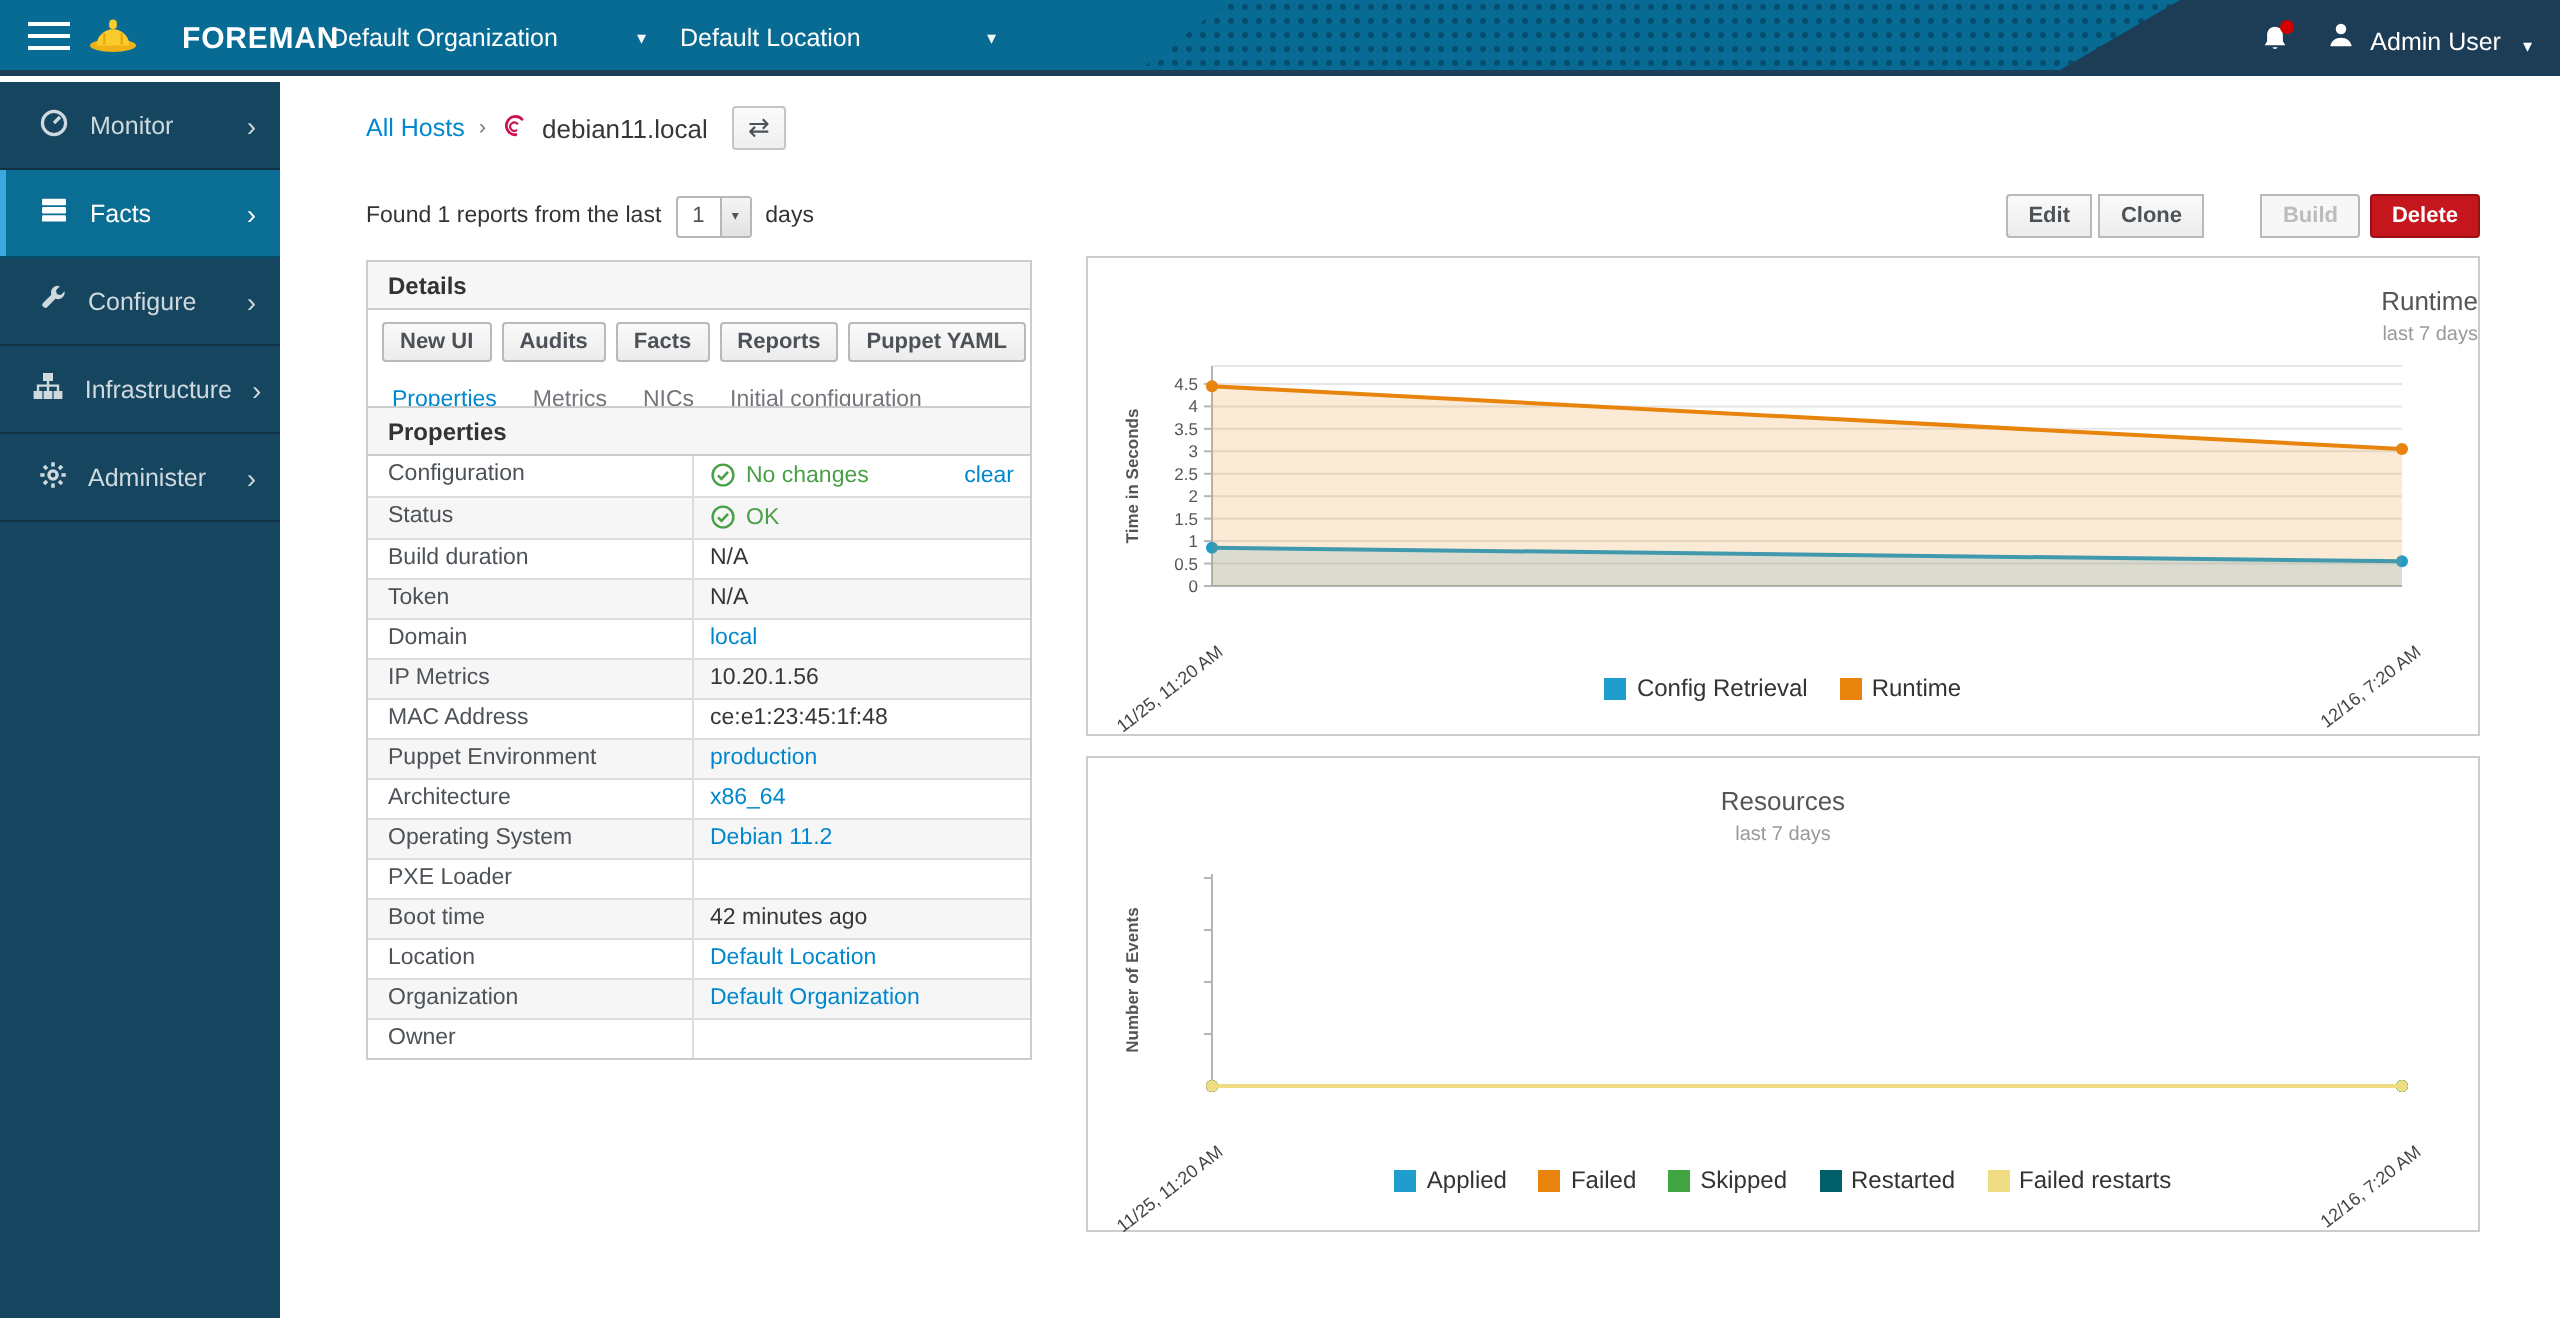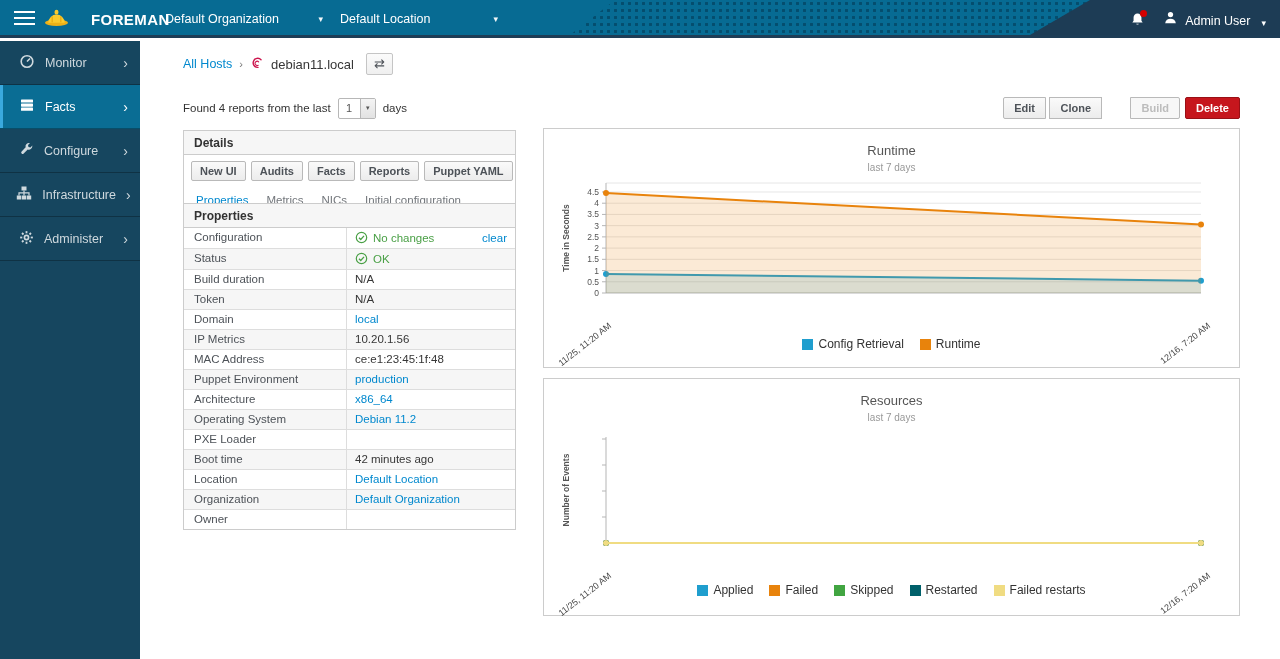--- a/index.html
+++ b/index.html
@@ -86,21 +86,21 @@
   .prop-row { display:flex; border-top:1px solid #ddd; align-items:stretch; }
   .prop-row:nth-child(even) { background:#f6f6f6; }
   .prop-row:first-child { border-top:none; }
   .prop-label { width:162px; padding:3px 10px 4px; color:#4d5258; }
   .prop-value { flex:1; border-left:1px solid #ddd; padding:3px 8px 4px; display:flex; align-items:center; gap:5px; min-height:18px; }
   .green { color:#4aa046; }
   .val-link { color:#0088ce; cursor:pointer; }
   .clear-link { margin-left:auto; color:#0088ce; cursor:pointer; }
   
   .chart-panel { position:absolute; left:403px; width:697px; border:1px solid #ccc; background:#fff; text-align:center; }
-  .chart-1 { top:87px; height:240px; }
+  .chart-1 { top:87px; height:240px;text-align:right; }
   .chart-2 { top:337px; height:238px; }
   .chart-title { margin-top:14px; font-size:13px; color:#555; }
   .chart-sub { margin-top:4px; font-size:10px; color:#999; }
   .chart-svg { display:block; margin:2px auto 0; overflow:visible; }
   .legend { display:flex; justify-content:center; align-items:center; gap:16px; font-size:12px; color:#333; }
   .legend-item { display:flex; align-items:center; gap:5px; cursor:pointer; }
   .legend-sq { width:11px; height:11px; display:inline-block; }
 </style>
 </head>
 <body>
@@ -228,21 +228,21 @@
           <path d="M12.6 4.2A5.2 5.2 0 1 0 9.1 13" fill="none" stroke="#cc144c" stroke-width="1.6" stroke-linecap="round"></path>
           <path d="M9.9 6.7a2.4 2.4 0 1 0-.5 3.8" fill="none" stroke="#cc144c" stroke-width="1.2" stroke-linecap="round"></path>
         </svg>
     </span>
     <span class="bc-current">debian11.local</span>
     <button class="switch-btn"><span>⇄</span></button>
   </div>
 
   <div class="toolbar-row">
     <div class="reports-line">
-      <span>Found 4 reports from the last</span>
+      <span>Found 1 reports from the last</span>
       <span class="mini-select">
         <span class="num">1</span>
         <span class="caret-box">▾</span>
       </span>
       <span>days</span>
     </div>
     <div class="host-actions">
       <span class="btn-group">
         <button class="btn">Edit</button>
         <button class="btn">Clone</button>

